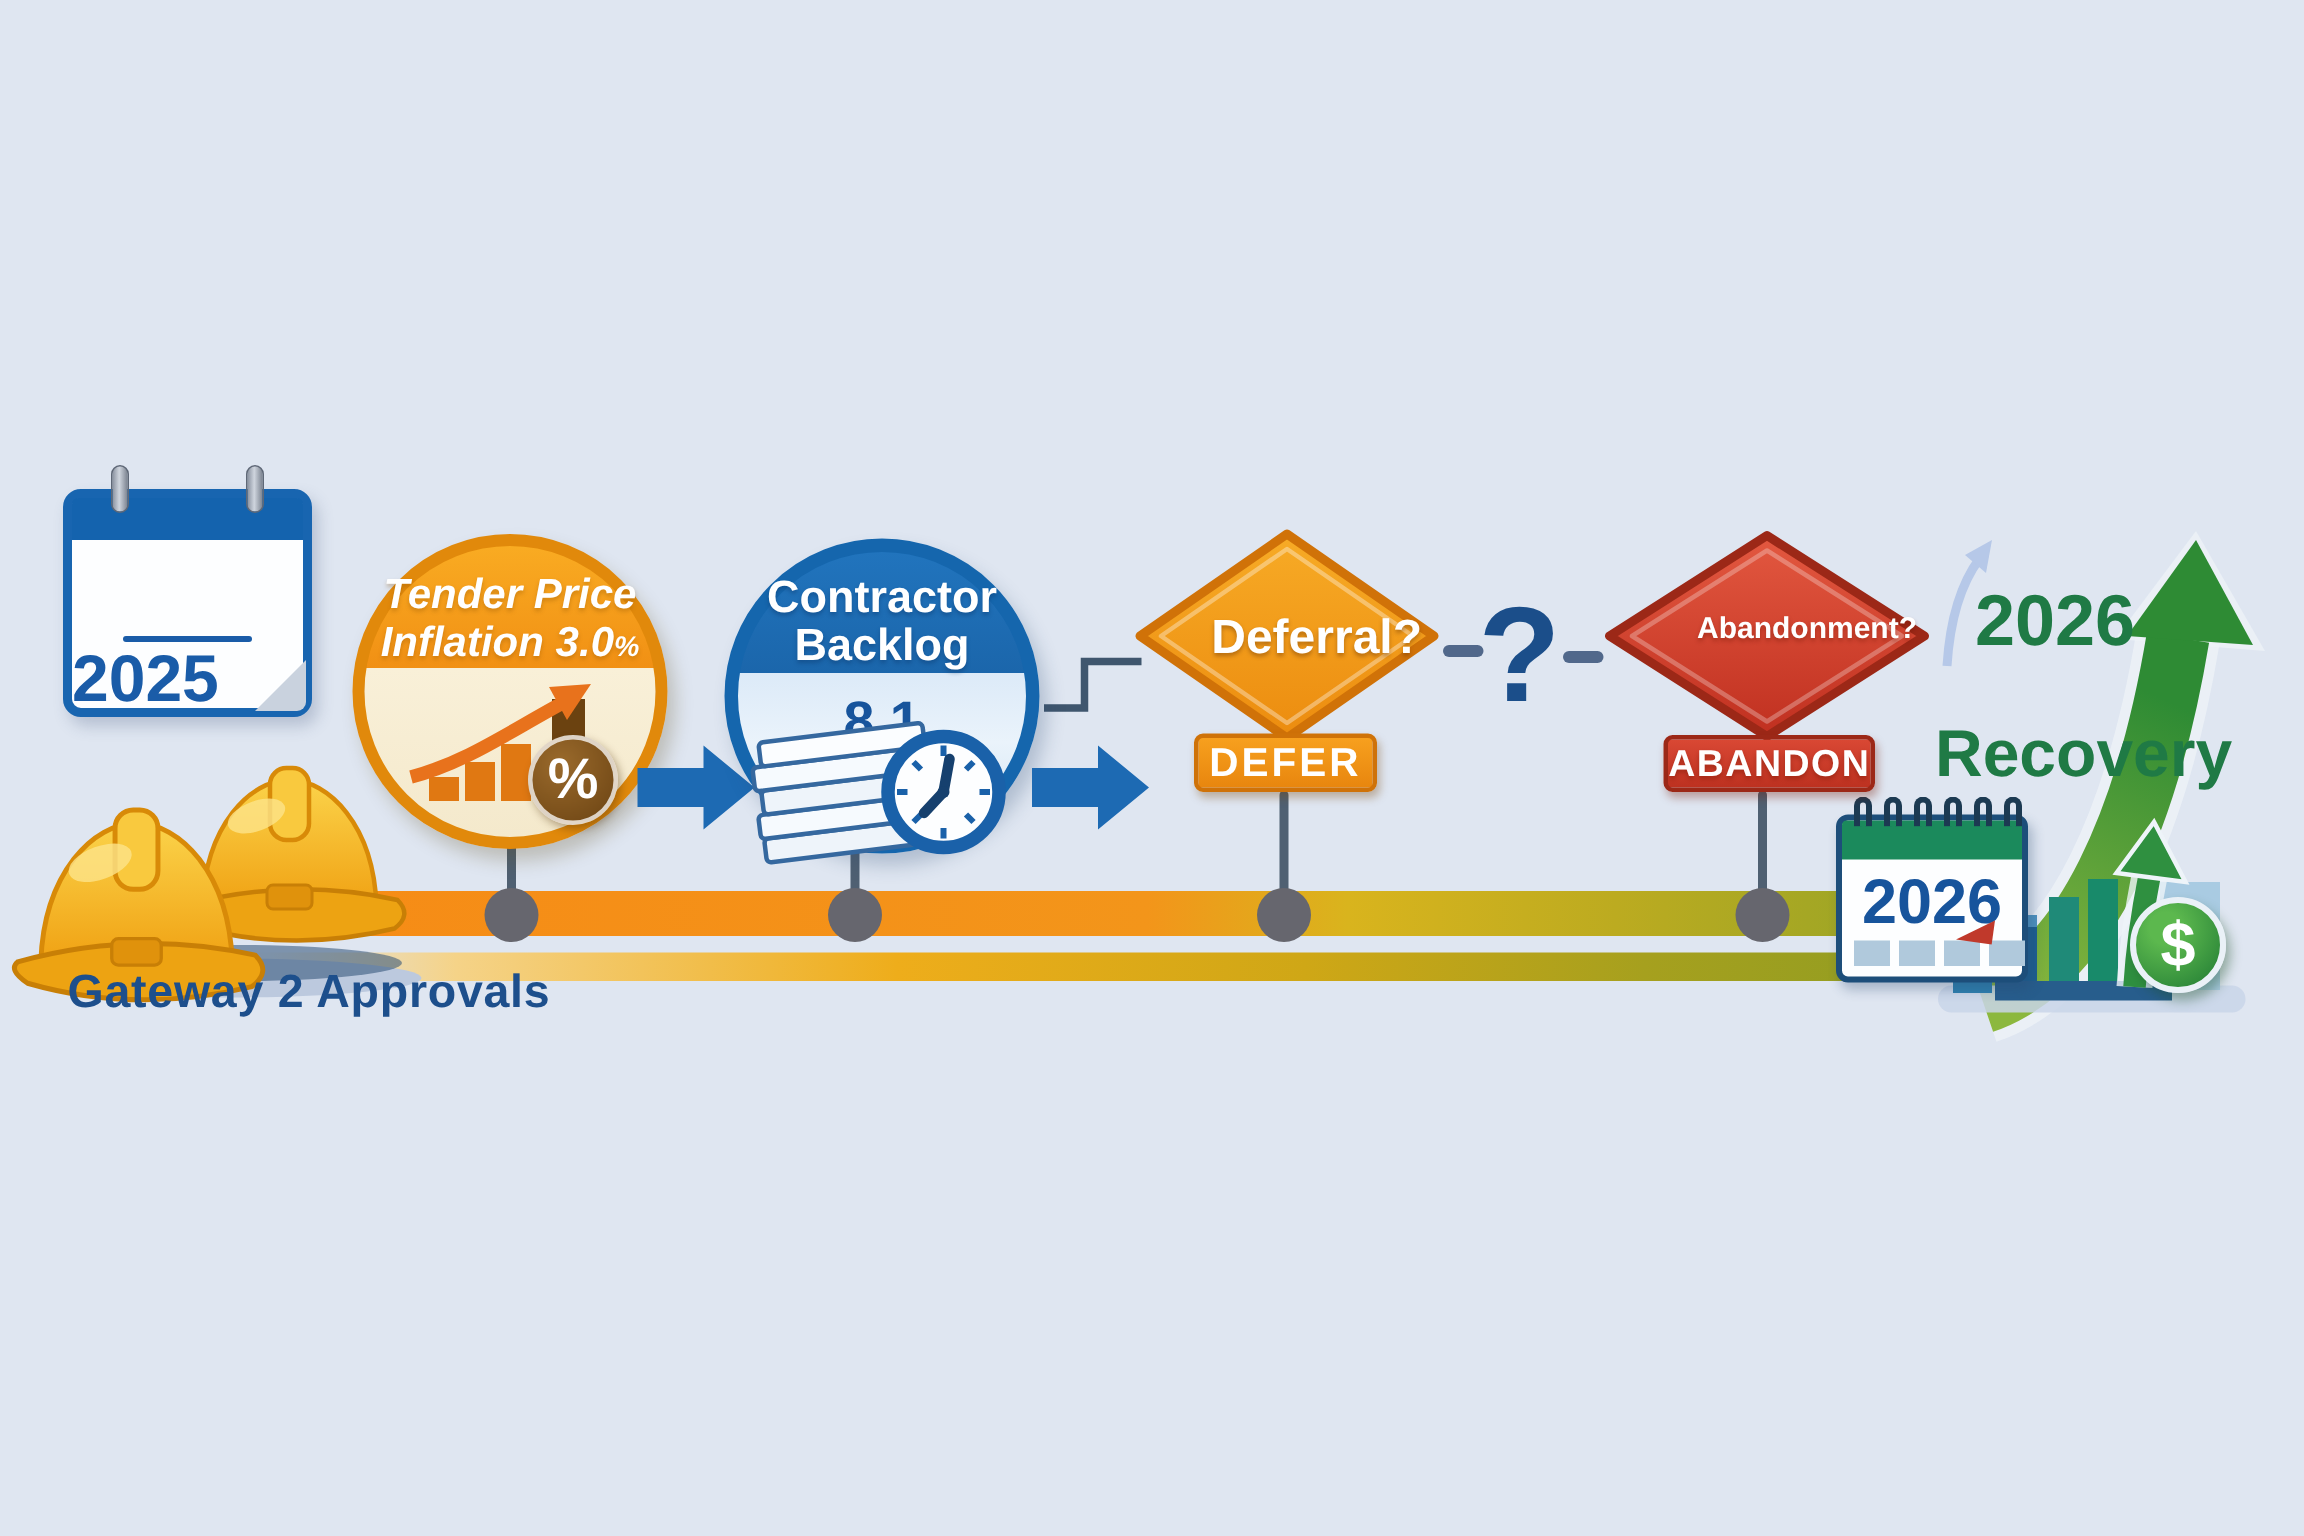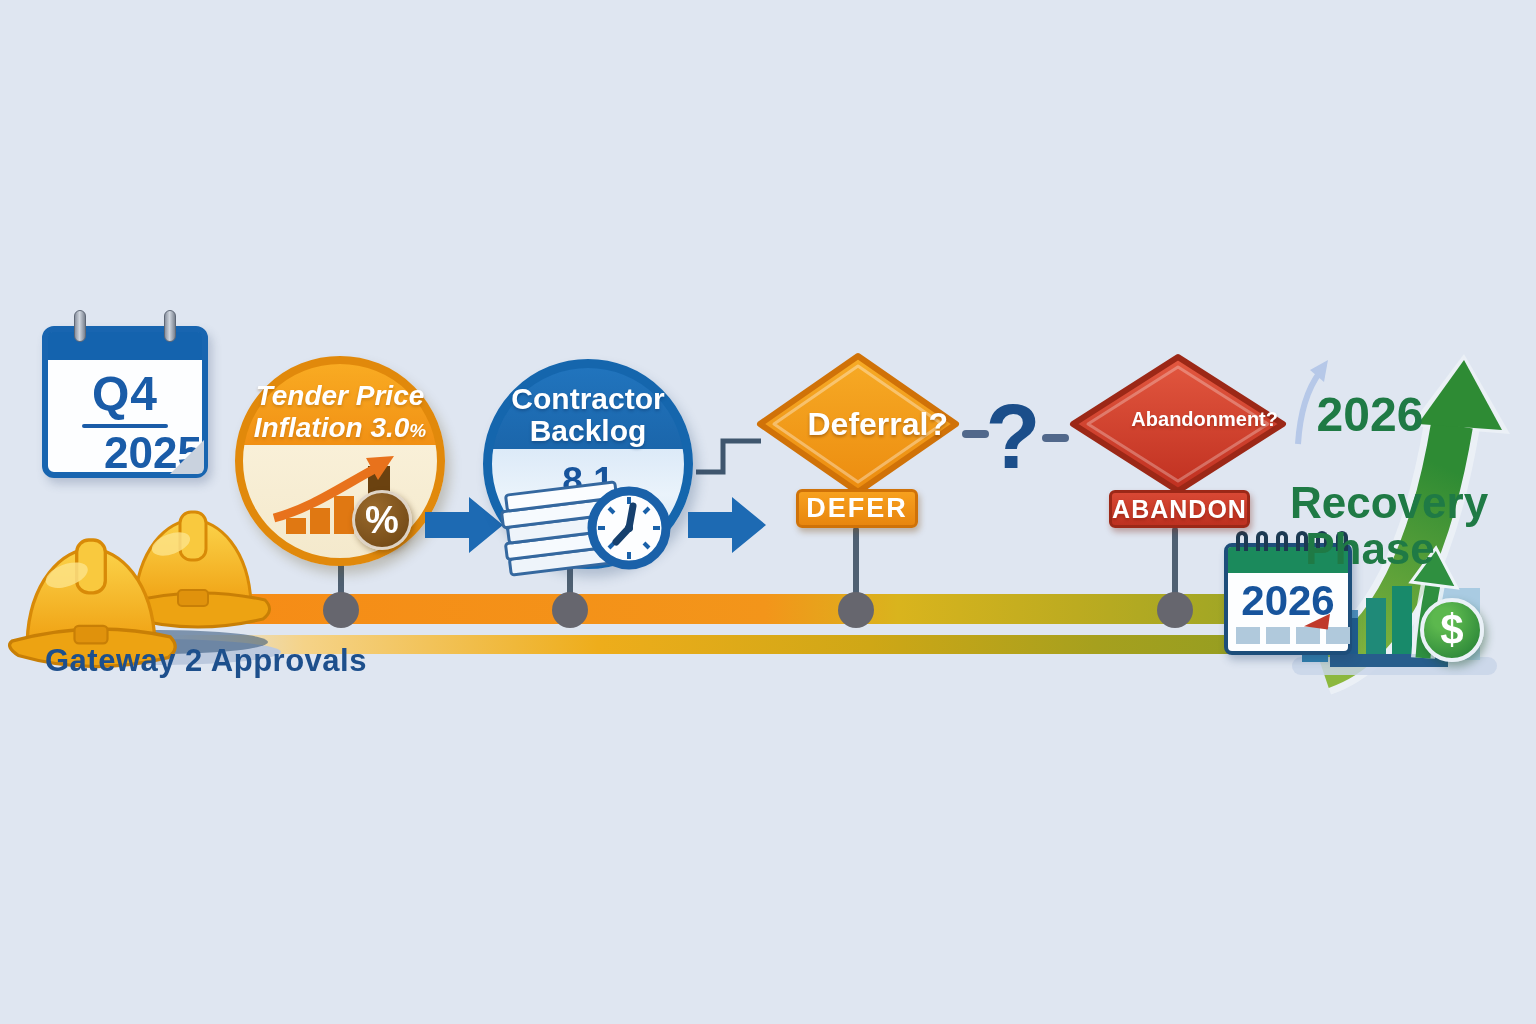--- a/index.html
+++ b/index.html
@@ -13,21 +13,21 @@
           border:6px solid #1865b0; border-radius:12px;
           box-shadow:4px 6px 10px rgba(60,80,120,.25); }
   .cal1-header { position:absolute; left:0; top:0; right:0; height:28px; background:#1463ae;
                  border-radius:4px 4px 0 0; }
   .cal-ring { position:absolute; width:12px; height:32px; top:-22px; border-radius:6px;
               background:linear-gradient(90deg,#888f9b,#c9cfd8 45%,#7d8violet490); 
               background:linear-gradient(90deg,#8a92a0,#cfd5de 45%,#7b8390); border:1px solid #5f6877; }
   .cal1-q { position:absolute; left:0; right:0; top:34px; text-align:center;
             font-size:48px; color:#1a5ca8; letter-spacing:1px; }
   .cal1-divider { position:absolute; left:22%; right:22%; top:92px; height:4px; background:#1a5ca8; border-radius:2px; }
-  .cal1-year { position:absolute; left:0; right:0; top:96px; text-align:right; font-size:44px; color:#1a5ca8; }
+  .cal1-year { position:absolute; left:0; right:0; top:96px; text-align:left; font-size:44px; color:#1a5ca8; }
   .cal1-fold { position:absolute; right:-2px; bottom:-2px; width:0; height:0;
                border-left:34px solid transparent; border-bottom:34px solid #c9d2de; border-radius:0 0 6px 0; }
 
   
   .gateway { left:45px; top:643px; width:400px; font-size:31px; color:#1d4f8c; letter-spacing:.5px; }
 
   
   .tl-top { left:185px; top:594px; width:1115px; height:30px; border-radius:4px;
             background:linear-gradient(90deg, rgba(246,140,20,0) 0%, #f68c16 4%,
               #f3951a 52%, #d9b41d 64%, #bcab20 80%, #94a427 100%); }
@@ -256,21 +256,20 @@
   <div class="abs action-chip chip-abandon">ABANDON</div>
 
   <svg class="abs" style="left:1286px;top:352px" width="60" height="100">
     <path d="M12,92 C14,60 22,36 34,20" fill="none" stroke="#b6c8e8" stroke-width="6"></path>
     <polygon points="42,8 24,18 38,30" fill="#b6c8e8"></polygon>
   </svg>
 
   <div class="abs recovery">
     <div class="r1">2026</div>
     <div class="r2">Recovery</div>
-    <div class="r3">Phase</div>
   </div>
 
   <svg class="abs" style="left:18px;top:492px" width="260" height="185">
     <defs>
       <linearGradient id="gHat" x1="0" y1="0" x2="0" y2="1">
         <stop offset="0" stop-color="#fbd34a"></stop>
           <stop offset="1" stop-color="#ef9d0e"></stop>
       </linearGradient>
     </defs>
     <ellipse cx="135" cy="160" rx="128" ry="13" fill="#bcc9de"></ellipse>
@@ -290,21 +289,20 @@
       <path d="M-2,112 Q70,92 142,108 Q152,118 140,127 Q70,144 4,125 Q-8,117 -2,112 Z" fill="#eda312" stroke="#c87f06" stroke-width="3"></path>
       <rect x="55" y="98" width="30" height="16" rx="4" fill="#e0920c" stroke="#c87f06" stroke-width="2"></rect>
       <ellipse cx="48" cy="52" rx="20" ry="10" fill="#fde38a" opacity=".8" transform="rotate(-20 48 52)"></ellipse>
     </g>
   </svg>
 
   <div class="abs cal1">
     <div class="cal1-header"></div>
     <div class="cal-ring" style="left:26px"></div>
     <div class="cal-ring" style="left:116px"></div>
-    <div class="cal1-q">Q4</div>
     <div class="cal1-divider"></div>
     <div class="cal1-year">2025</div>
     <div class="cal1-fold"></div>
   </div>
 
   <div class="abs gateway">Gateway 2 Approvals</div>
 
 </div>
 
 </body></html>

